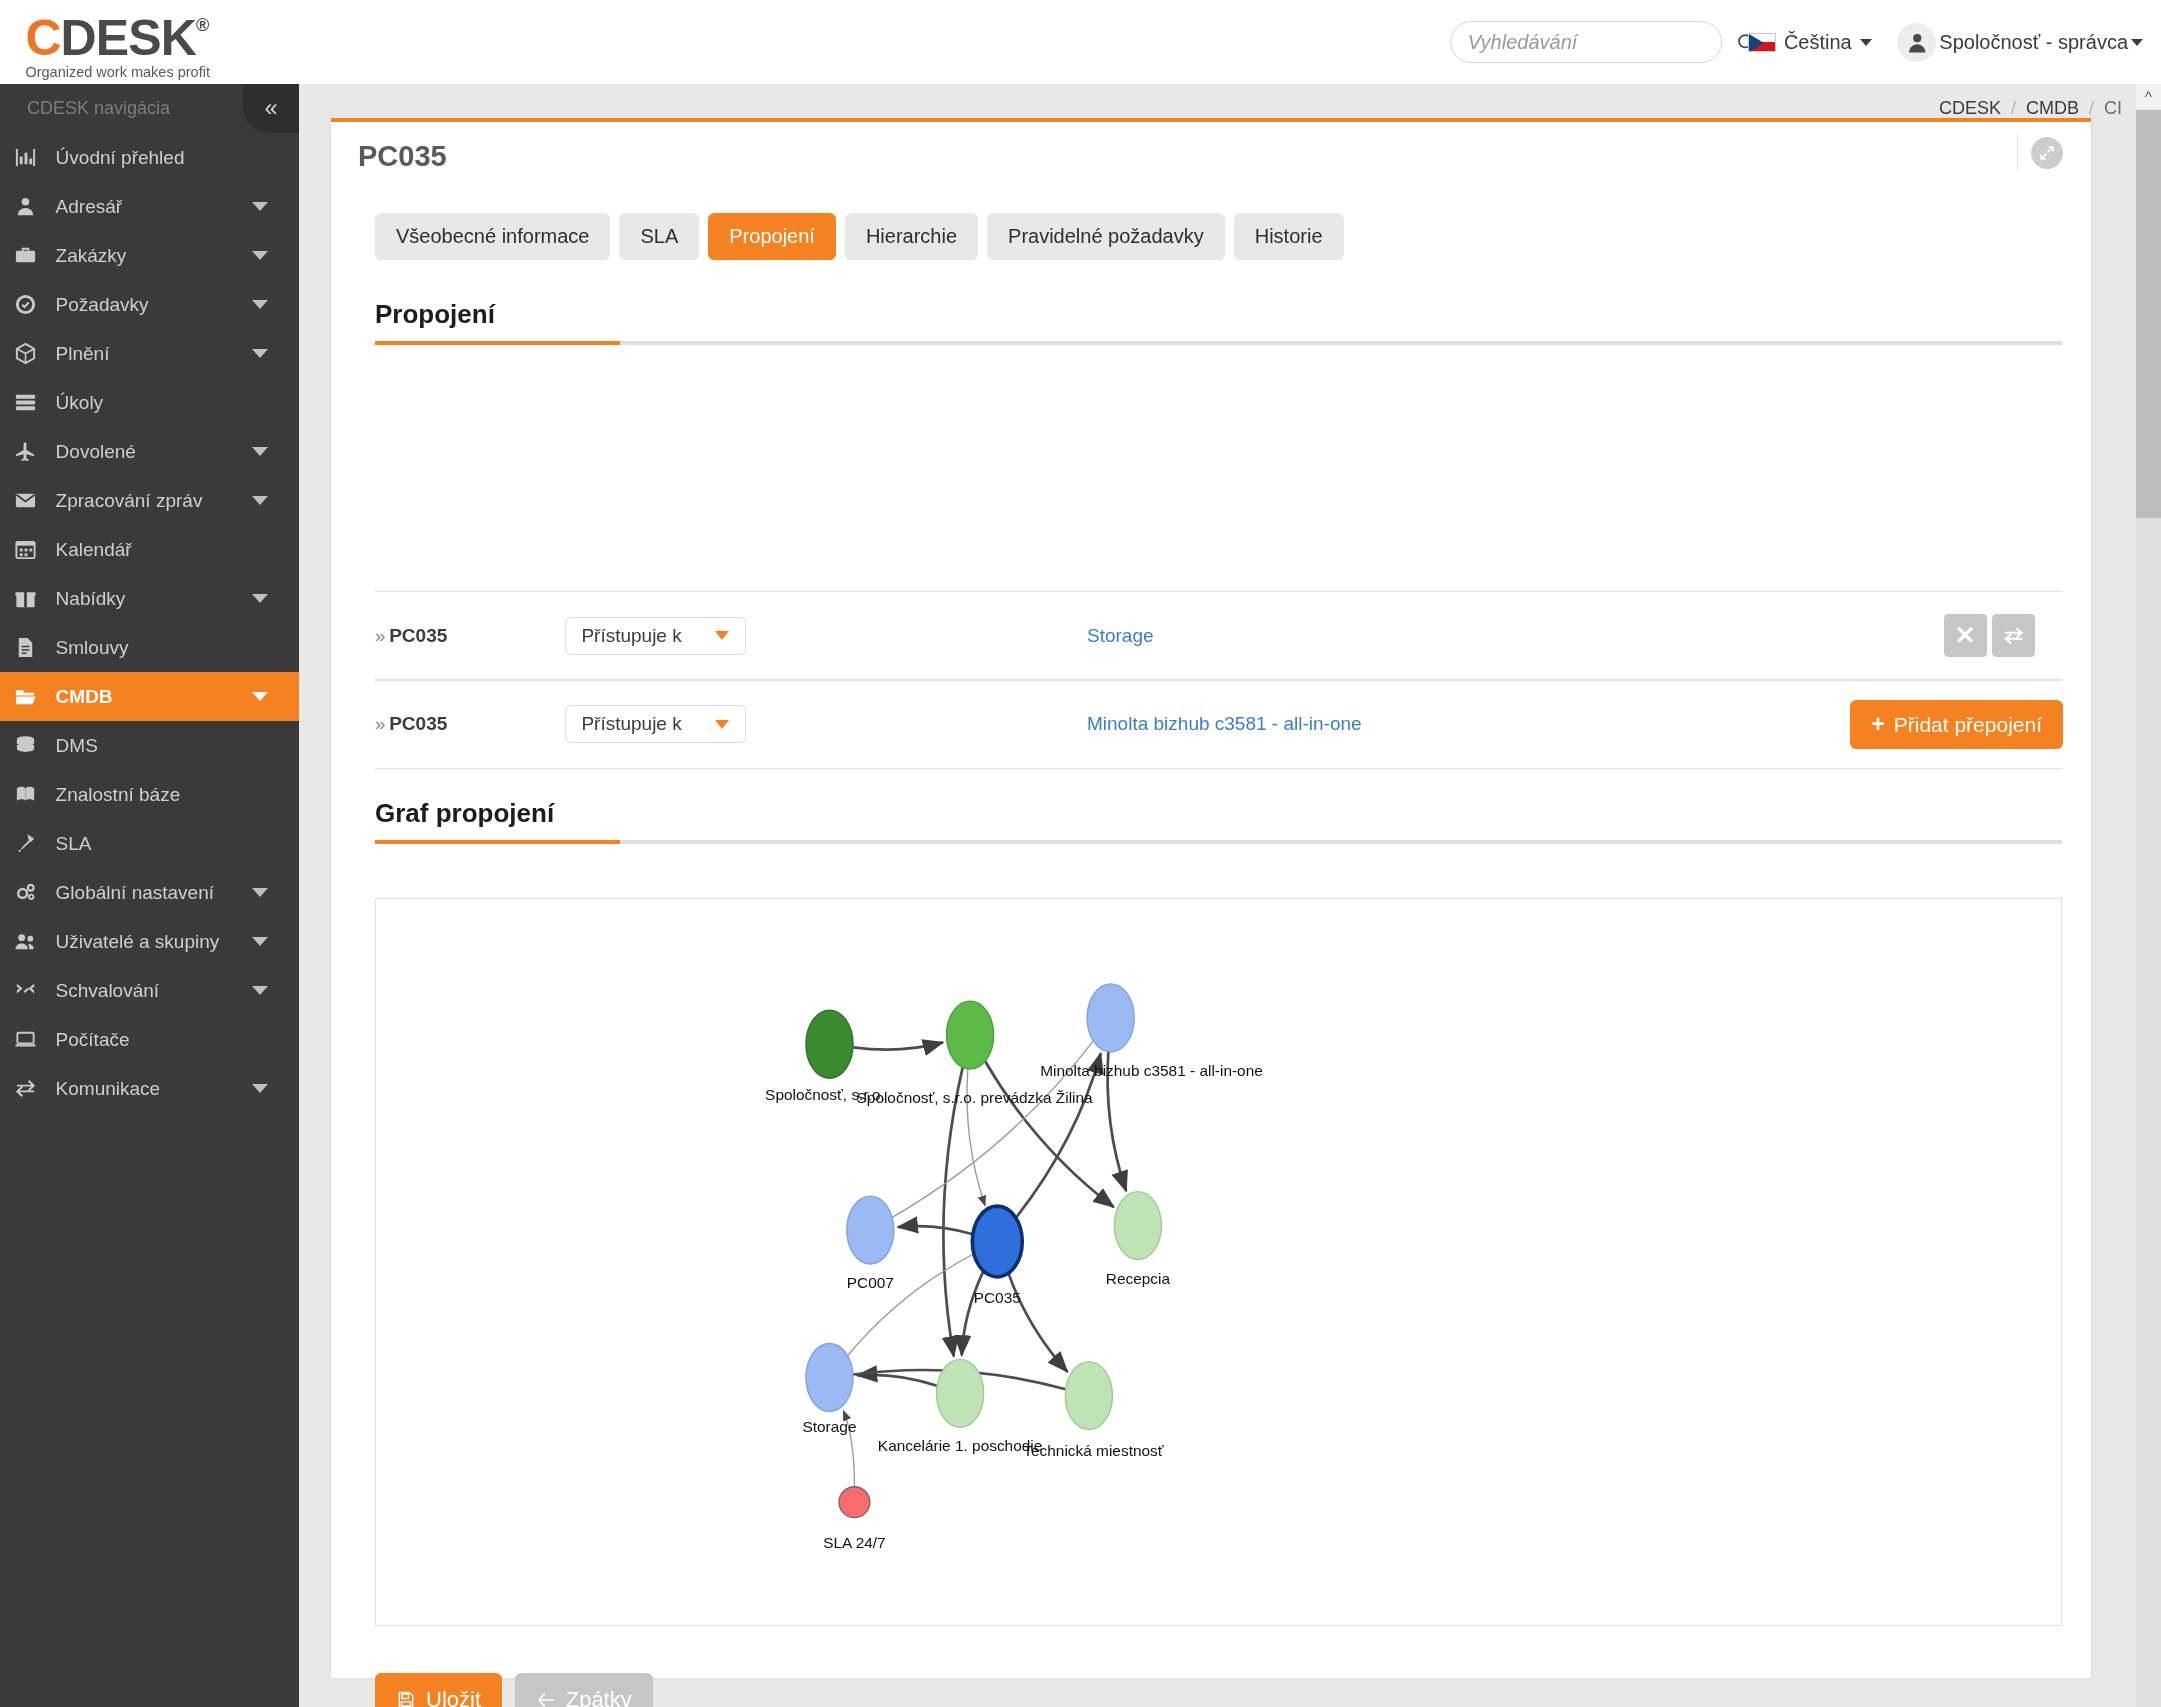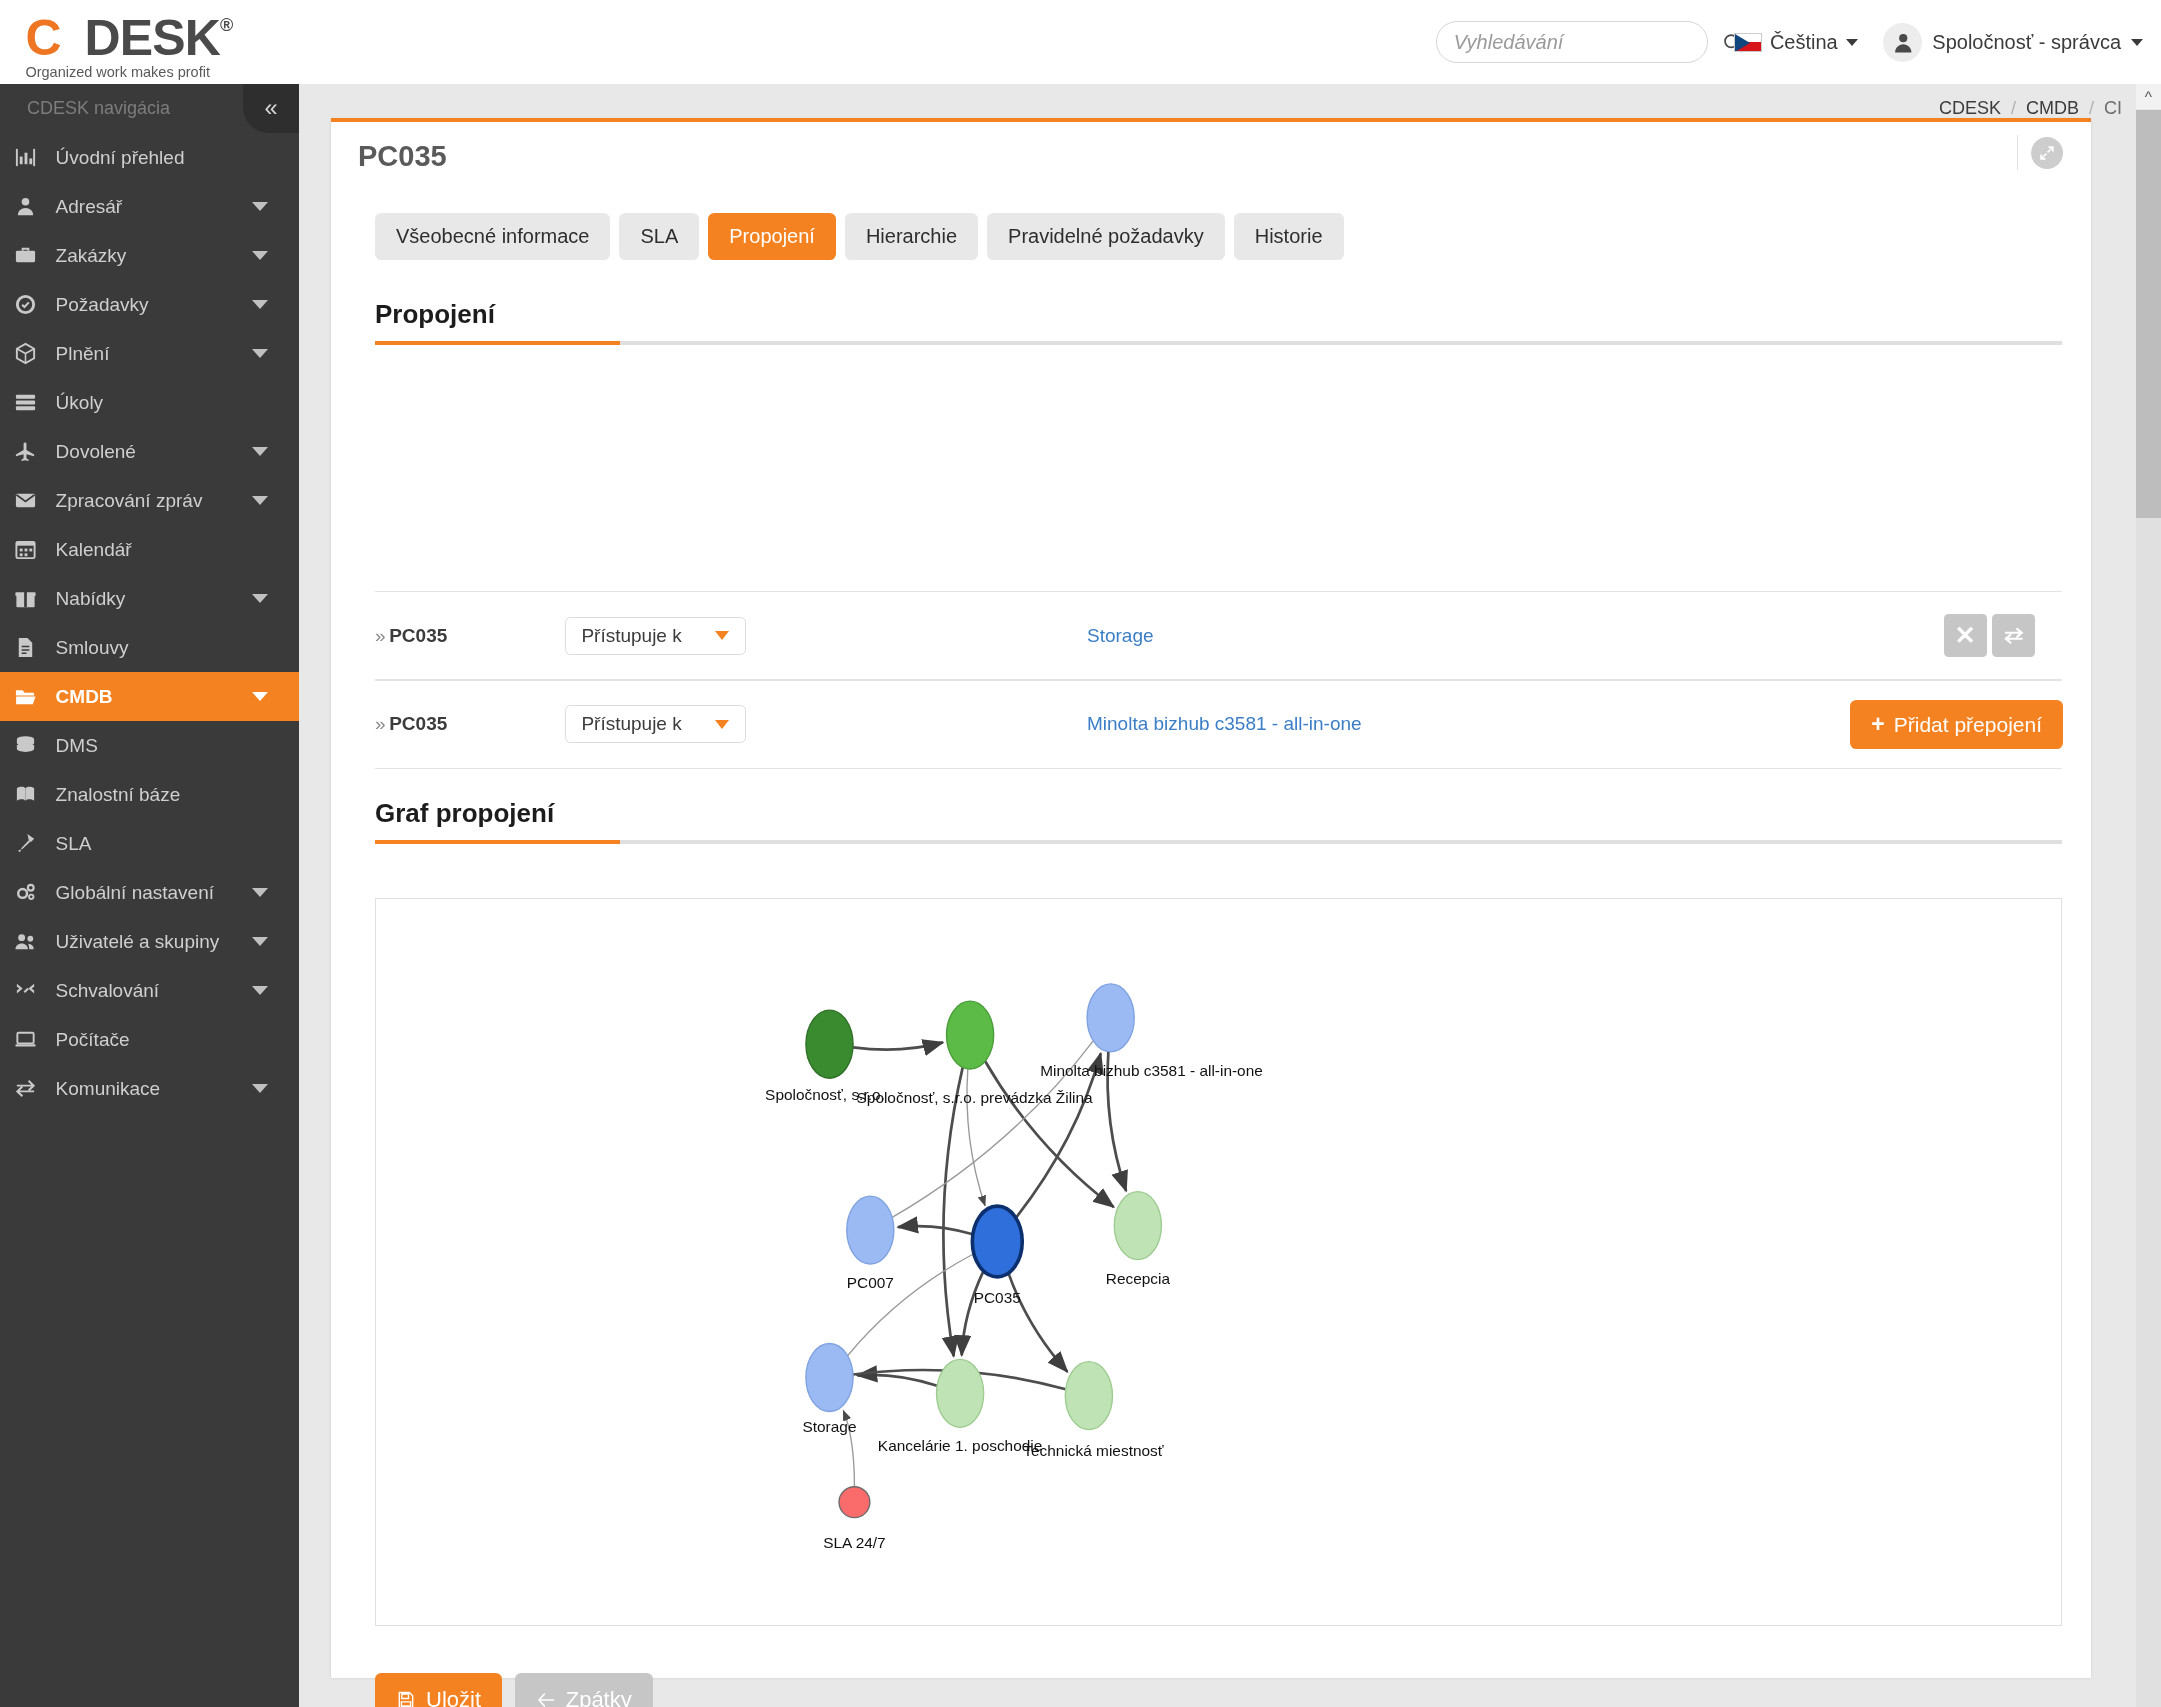--- a/index.html
+++ b/index.html
@@ -12,21 +12,21 @@
 
   
   .topbar {
     position: absolute; left: 0; top: 0; width: 2161px; height: 84px;
     background: #ffffff;
     display: flex; align-items: center;
   }
   .logo-wrap { position: absolute; left: 25.4px; top: 12.7px; }
   .logo-text { font-size: 50px; font-weight: bold; letter-spacing: -0.9px; line-height: 1; display: flex; align-items: flex-start;}
   .logo-c { color: #ee7623; font-weight: bold; }
-  .logo-desk { color: #4a4a4a; font-weight: bold; margin-left: 24px; }
+  .logo-desk { color: #4a4a4a; font-weight: bold; }
   .logo-reg { font-size: 18px; color: #4a4a4a; margin-top: 3.6px; }
   .logo-tag { font-size: 14.5px; color: #5a5a5a; margin-top: 1.8px; letter-spacing: 0px; }
 
   .topbar-right {
     position: absolute; right: 18px; top: 0; height: 84px;
     display: flex; align-items: center; gap: 25.4px;
   }
   .search-box {
     width: 272px; height: 42px; border: 1.4px solid #d6d6d6; border-radius: 21px;
     background: #fff; display: flex; align-items: center; padding: 0 16.3px;
@@ -43,21 +43,21 @@
   .lang-sel { display: flex; align-items: center; gap: 8.2px; cursor: pointer; }
   .cz-flag { width: 28px; height: 19px; position: relative; overflow: hidden; border: 0.5px solid #ccc;}
   .cz-flag .white { position:absolute; left:0; top:0; width:100%; height:50%; background:#fff; }
   .cz-flag .red   { position:absolute; left:0; top:50%; width:100%; height:50%; background:#d7141a; }
   .cz-flag .blue  { position:absolute; left:0; top:0; width:0; height:0;
                     border-top: 9.5px solid transparent; border-bottom: 9.5px solid transparent;
                     border-left: 15.4px solid #11457e; }
   .lang-label { font-size: 20px; color: #3b3b3b; }
   .caret { width:0; height:0; border-left: 6.3px solid transparent; border-right: 6.3px solid transparent; border-top: 7.3px solid #3b3b3b; }
 
-  .user-sel { display: flex; align-items: center; gap: 10px; cursor: pointer; }
+  .user-sel { display: flex; align-items: center; gap: 3px; cursor: pointer; }
   .avatar {
     width: 39px; height: 39px; border-radius: 50%; background: #ededed;
     display: flex; align-items: center; justify-content: center;
   }
   .avatar svg { width: 24.5px; height: 24.5px; }
   .user-label { font-size: 20px; color: #3b3b3b; }
 
   
   .sidebar {
     position: absolute; left: 0; top: 84px; width: 299px; bottom: 0;

